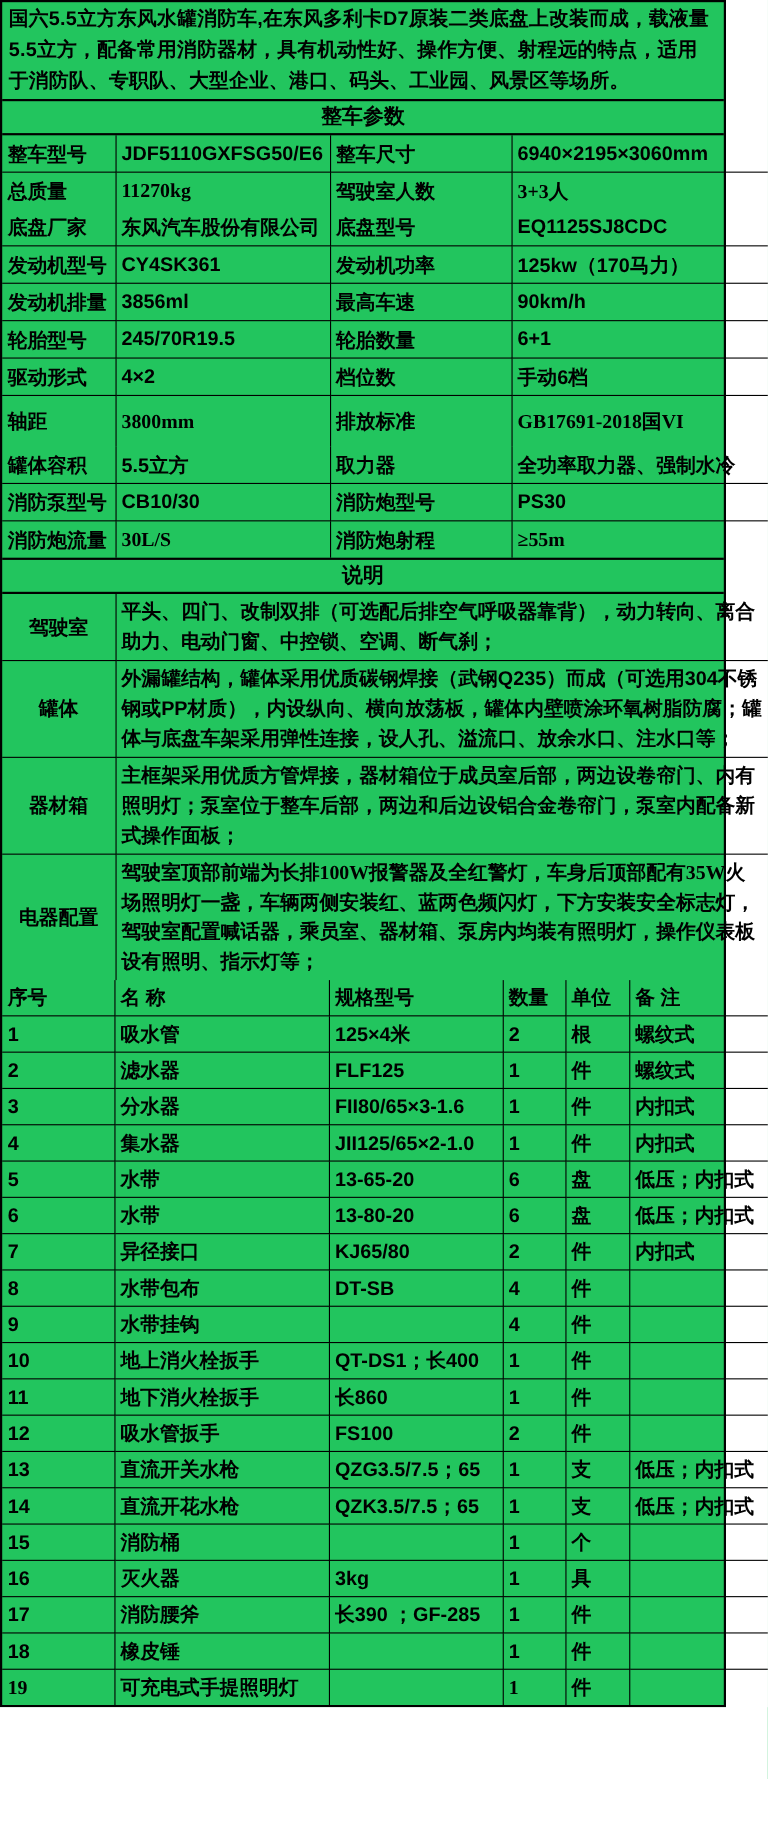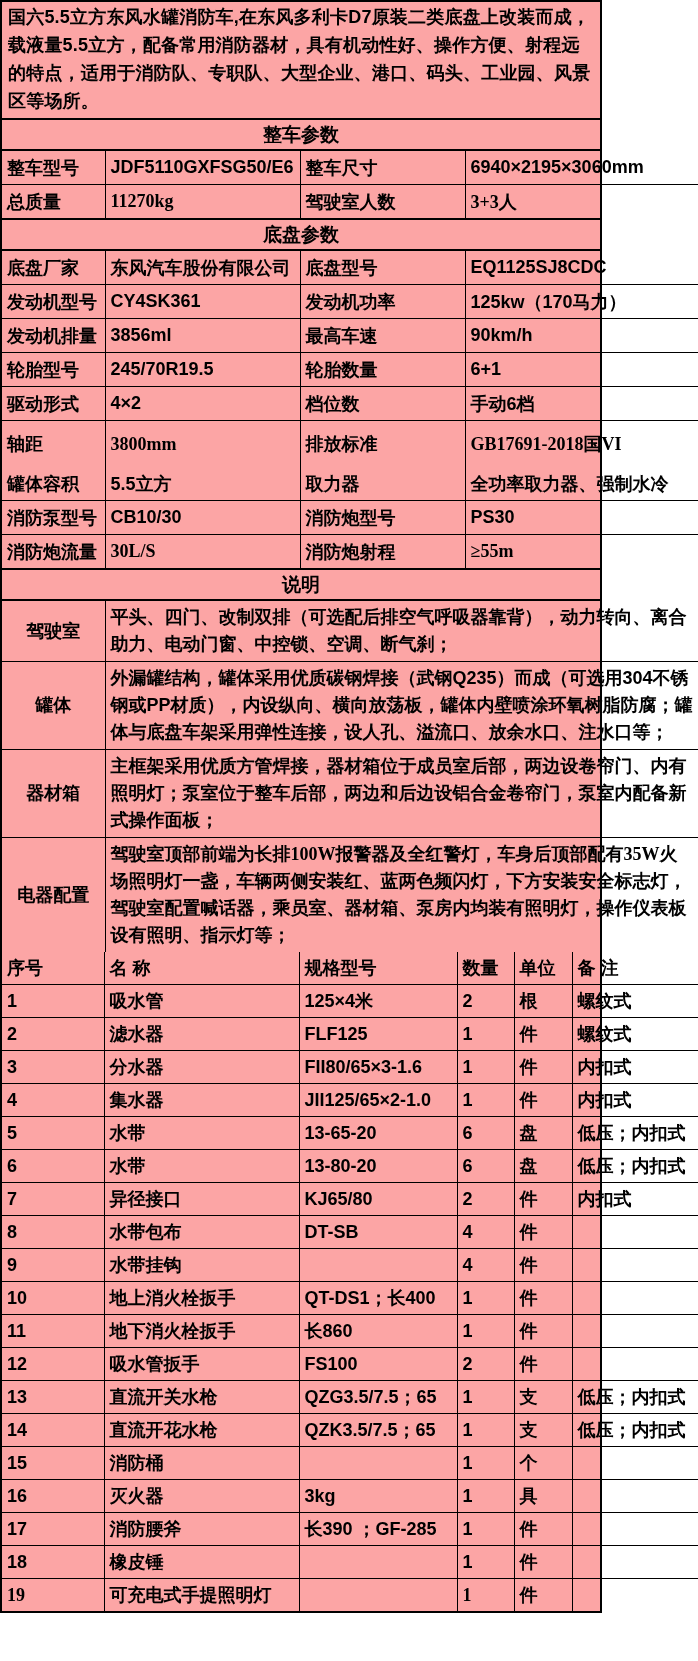--- a/index.html
+++ b/index.html
@@ -1,23 +1,23 @@
 <!DOCTYPE html>
 <html><head>
 <meta charset="utf-8">
 <style>
   html,body{margin:0;padding:0;background:#fff;}
   .doc{
-    width:602px;
+    width:660px;
     box-sizing:border-box;
     border:2px solid #000;
     color:#000;
     font-family:"Liberation Sans","DejaVu Sans",sans-serif;
     font-weight:700;
-    background:#fca5a5;
+    background:#22c55e;
   }
   .intro{
     font-size:18px;
     line-height:28px;
     padding:1px 6px 3px 6px;
     letter-spacing:0.2px;
   }
   .sec-h{
     font-size:19px;
     line-height:24px;
@@ -73,21 +73,20 @@
     </tr>
     <tr>
       <td>总质量</td>
       <td>11270kg</td>
       <td>驾驶室人数</td>
       <td>3+3人</td>
     </tr>
   </tbody>
     </table>
 
-  <div class="sec-h">底盘参数</div>
   <table class="params">
     <colgroup>
         <col style="width:103px">
         <col style="width:195px">
         <col style="width:165px">
         <col style="width:235px">
       </colgroup>
     <tbody>
         <tr>
       <td>底盘厂家</td>

